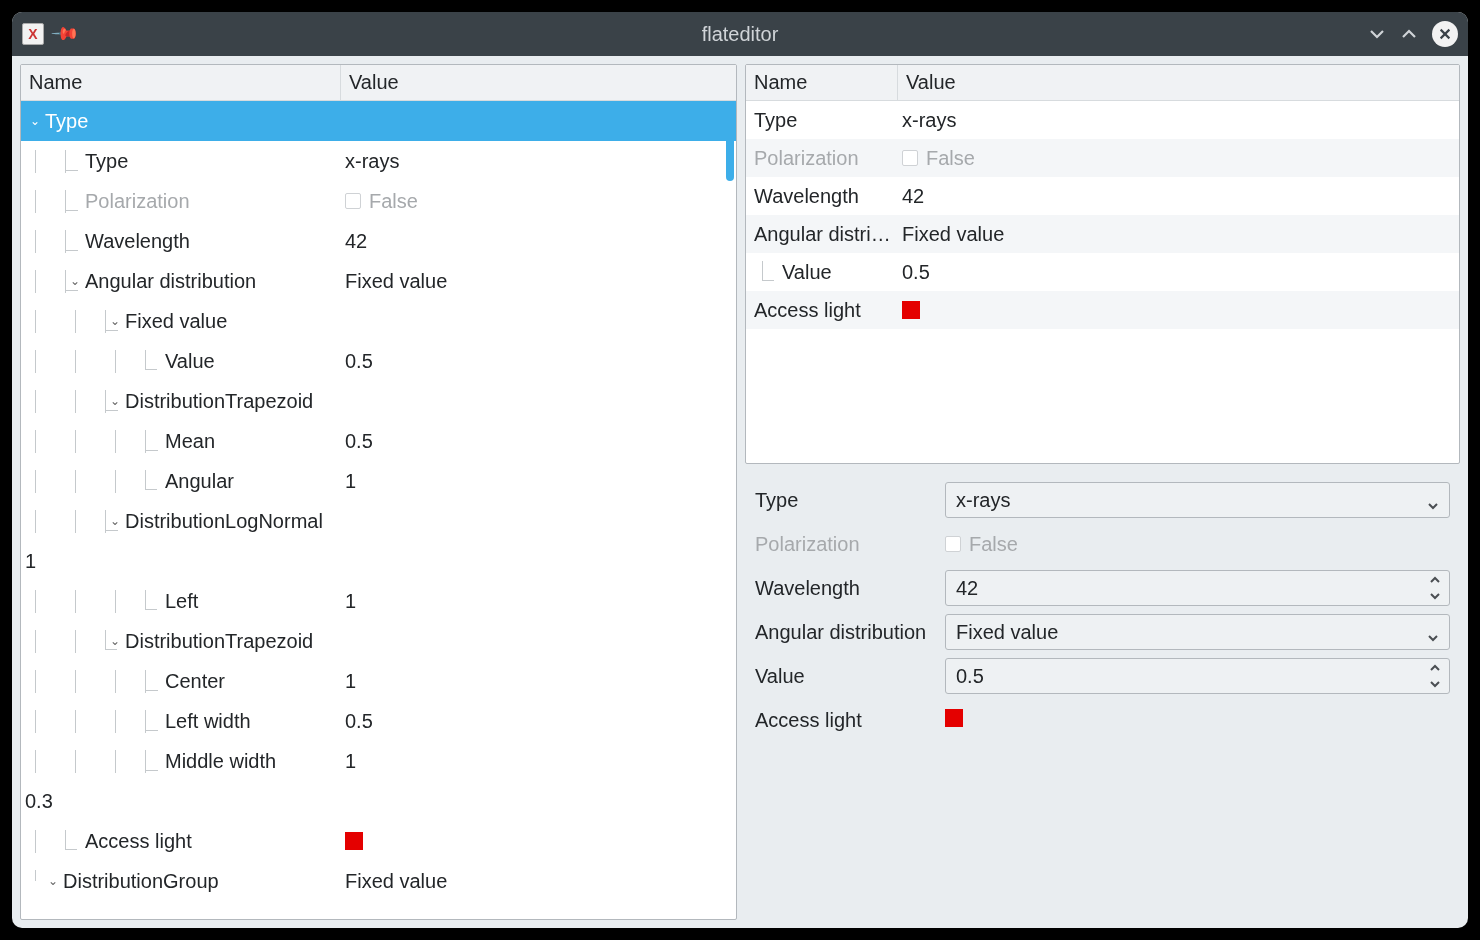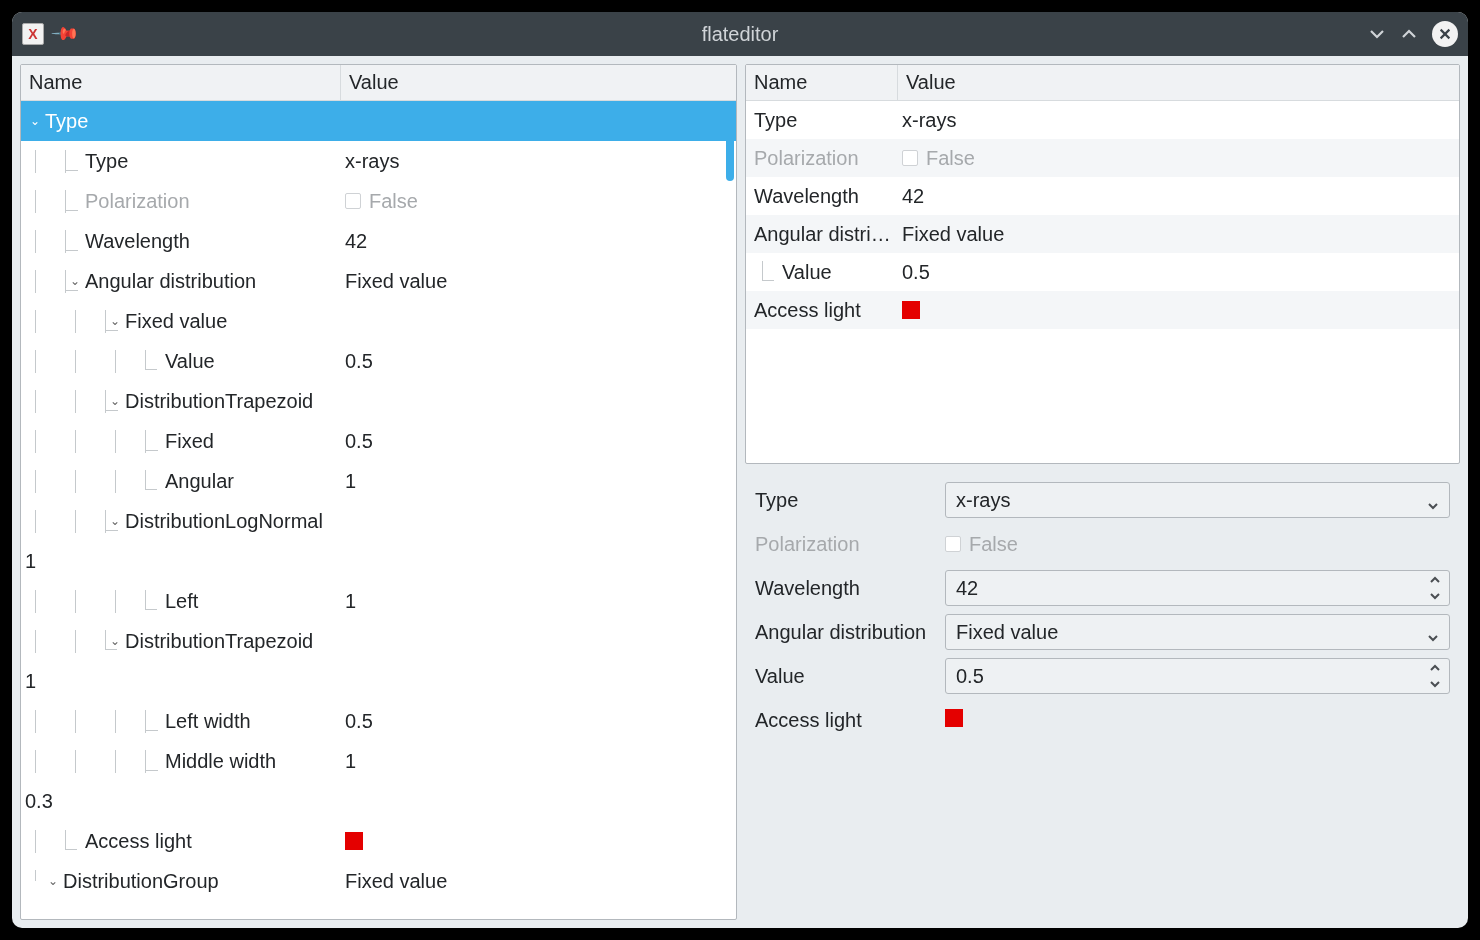--- a/index.html
+++ b/index.html
@@ -285,21 +285,21 @@
           </div>
           <div class="value"></div>
         </div>
         <div class="row">
           <div class="name" style="position:relative;">
             <span class="guide" style="left:14px;"></span>
               <span class="guide" style="left:54px;"></span>
               <span class="guide" style="left:94px;"></span>
             <span class="tee" style="left:124px;"></span>
             <span style="width:140px;"></span>
-            <span>Fixed</span>
+            <span>Mean</span>
           </div>
           <div class="value">
               <span>0.5</span>
             </div>
         </div>
         <div class="row">
           <div class="name" style="position:relative;">
             <span class="guide" style="left:14px;"></span>
               <span class="guide" style="left:54px;"></span>
               <span class="guide" style="left:94px;"></span>
@@ -347,20 +347,28 @@
             <span class="guide" style="left:14px;"></span>
               <span class="guide" style="left:54px;"></span>
             <span class="elbow" style="left:84px;height:20px;"></span>
             <span style="width:82px;"></span>
             <span class="expander">⌄</span>
             <span>DistributionTrapezoid</span>
           </div>
           <div class="value"></div>
         </div>
         <div class="row">
+          <div class="name" style="position:relative;">
+            <span class="guide" style="left:14px;"></span>
+              <span class="guide" style="left:54px;"></span>
+            <span class="guide" style="left:94px;"></span>
+            <span class="tee" style="left:124px;"></span>
+            <span style="width:140px;"></span>
+            <span>Center</span>
+          </div>
           <div class="value">
               <span>1</span>
             </div>
         </div>
         <div class="row">
           <div class="name" style="position:relative;">
             <span class="guide" style="left:14px;"></span>
               <span class="guide" style="left:54px;"></span>
               <span class="guide" style="left:94px;"></span>
             <span class="tee" style="left:124px;"></span>

